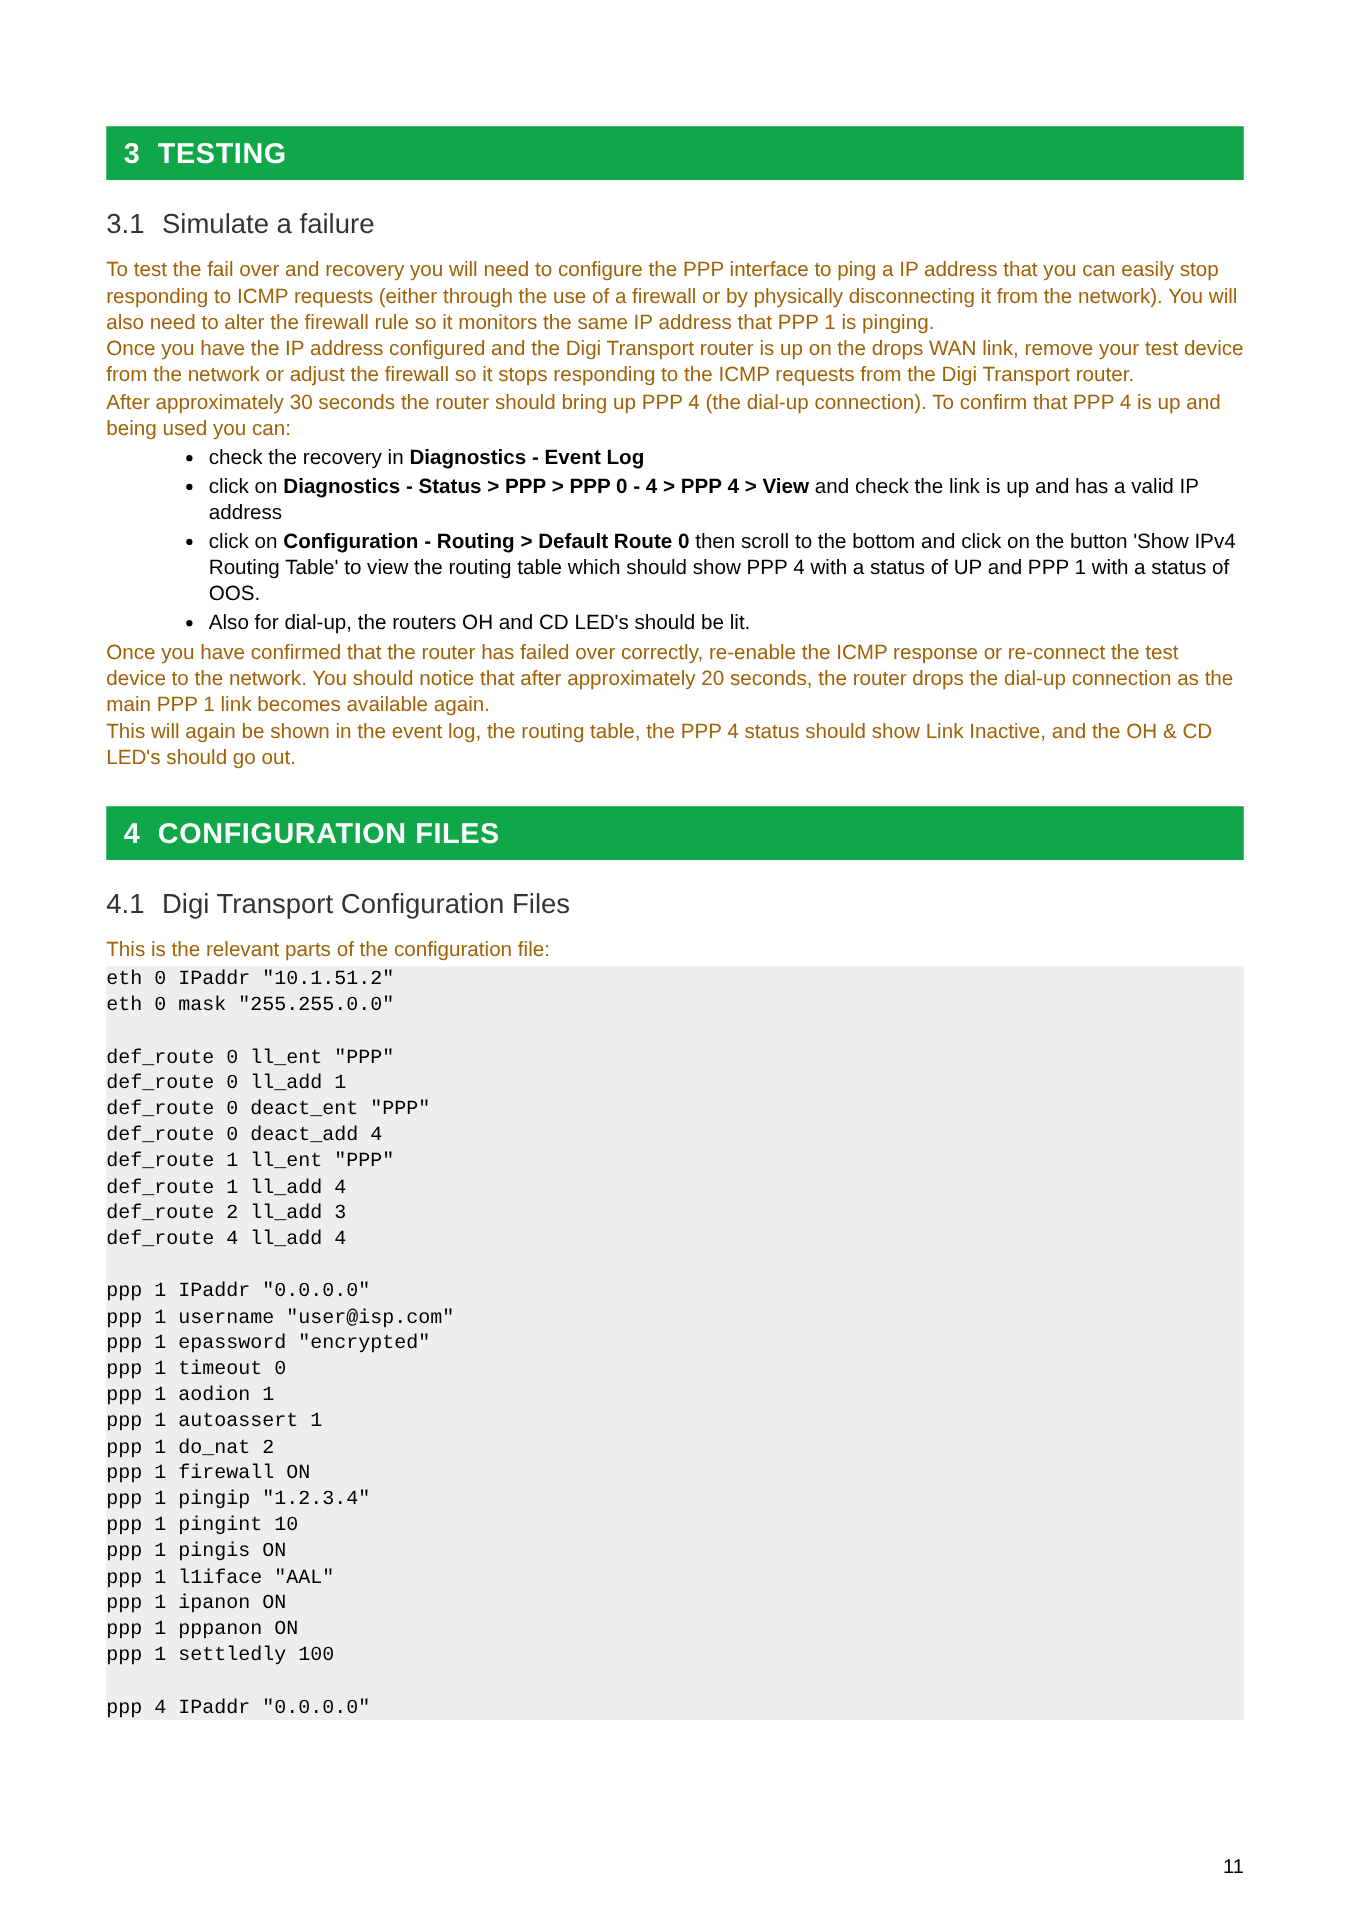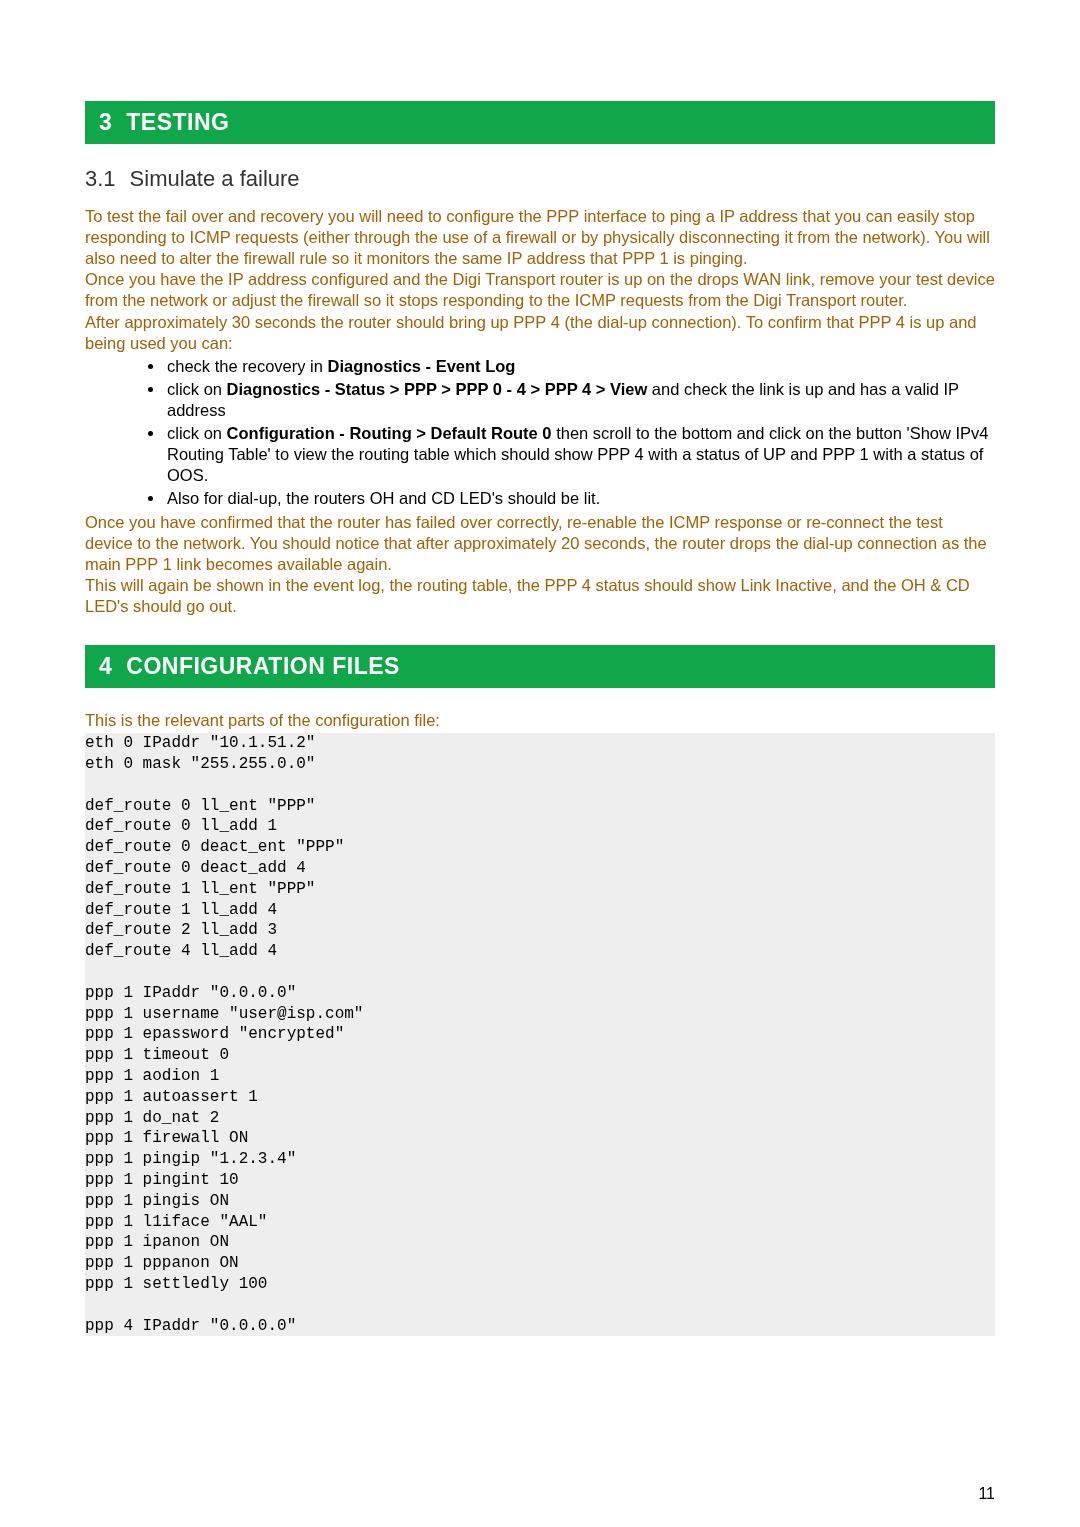--- a/index.html
+++ b/index.html
@@ -116,20 +116,23 @@
 
   <div class="body-text body-block">Once you have confirmed that the router has failed over correctly, re-enable the ICMP response or re-connect the test device to the network.  You should notice that after approximately 20 seconds, the router drops the dial-up connection as the main PPP 1 link becomes available again.</div>
   <div class="body-text body-block">This will again be shown in the event log, the routing table, the PPP 4 status should show Link Inactive, and the OH &amp; CD LED's should go out.</div>
 
   <div class="gap"></div>
 
   <div class="section-header">
     <span class="num">4</span><span>CONFIGURATION FILES</span>
   </div>
 
+  <div class="subheading">
+    <span class="sub-num">4.1</span><span>Digi Transport Configuration Files</span>
+  </div>
 
   <div class="body-text">This is the relevant parts of the configuration file:</div>
 
   <div class="code-wrap">
     <div class="code-block">eth 0 IPaddr "10.1.51.2"
 eth 0 mask "255.255.0.0"
 
 def_route 0 ll_ent "PPP"
 def_route 0 ll_add 1
 def_route 0 deact_ent "PPP"

